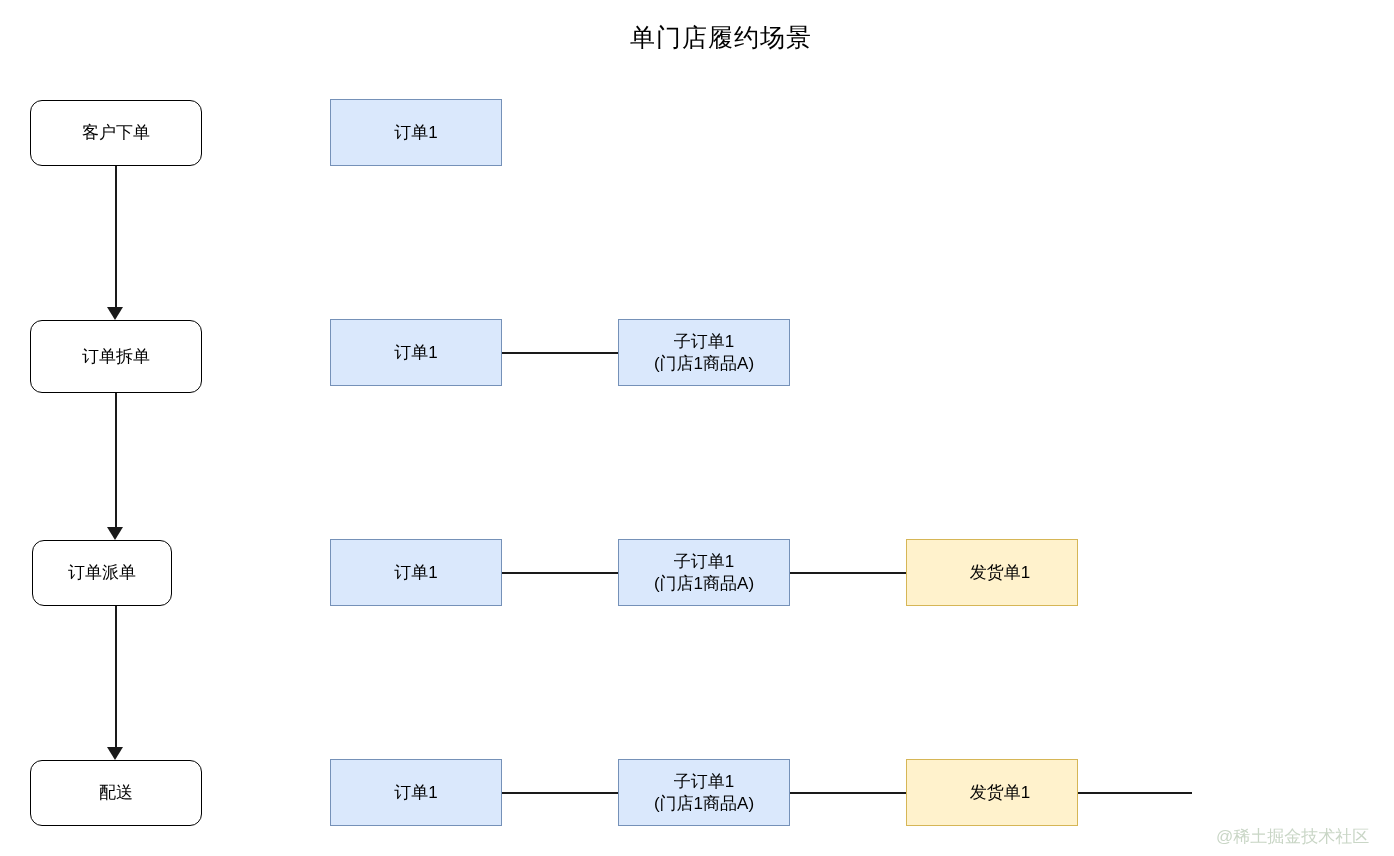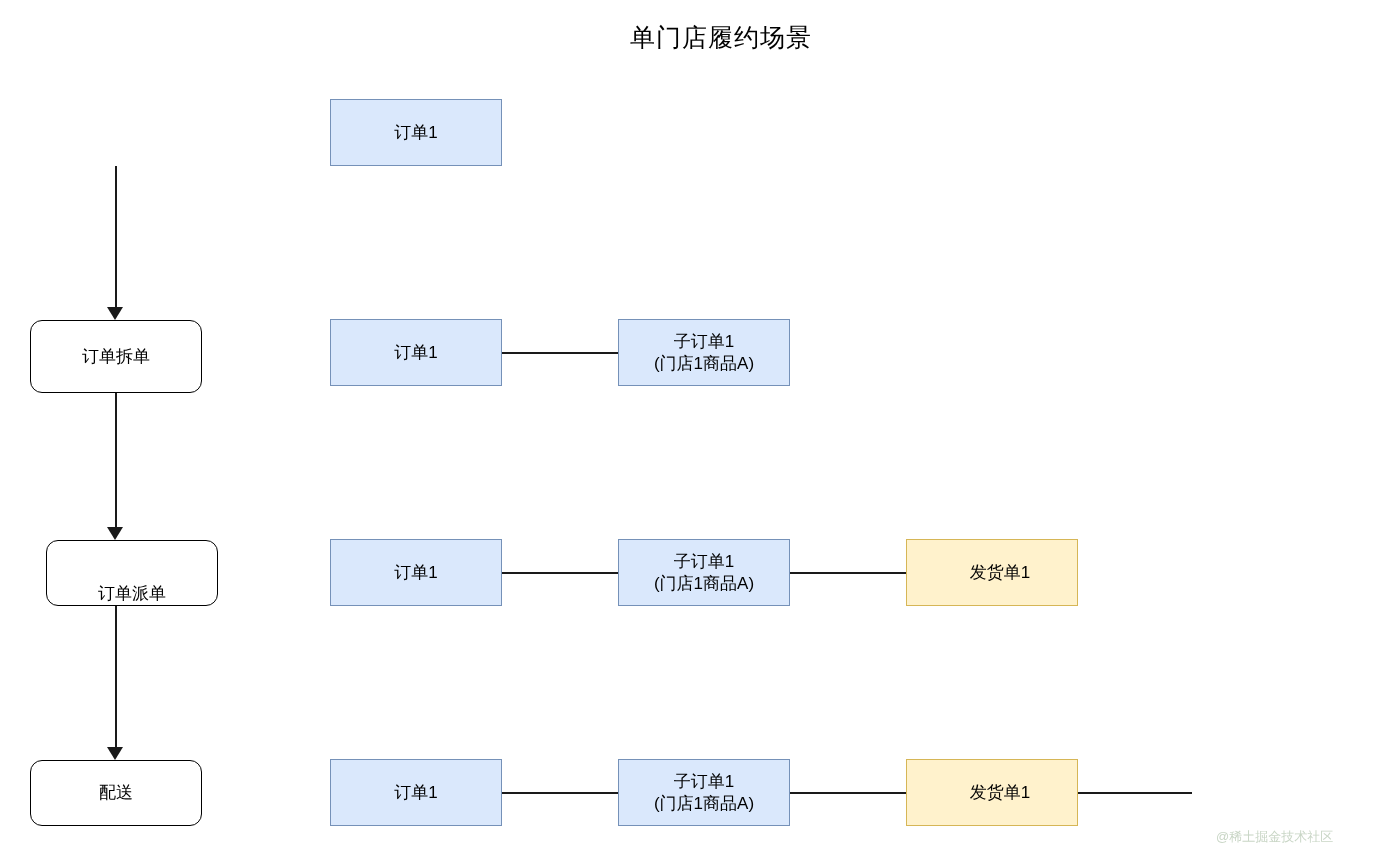--- a/index.html
+++ b/index.html
@@ -99,38 +99,41 @@
     height: 0;
     border-left: 8px solid transparent;
     border-right: 8px solid transparent;
     border-top: 13px solid #1a1a1a;
     z-index: 2;
   }
 
   
   .watermark {
     position: absolute;
-    font-size: 13px;
+    font-size: 17px;
     line-height: 22px;
     color: #c9d6c6;
     white-space: nowrap;
     z-index: 4;
   }
 </style>
 </head>
 <body>
 
 <div id="canvas">
 
   <div class="diagram-title">单门店履约场景</div>
 
+  <div class="node stage" style="left:30px; top:100px; width:172px; height:66px;">
+    <span class="node-label">客户下单</span>
+  </div>
   <div class="node stage" style="left:30px; top:320px; width:172px; height:73px;">
     <span class="node-label">订单拆单</span>
   </div>
-  <div class="node stage" style="left:46px; top:540px; width:172px; height:66px;align-items:flex-end;">
+  <div class="node stage" style="left:32px; top:540px; width:140px; height:66px;">
     <span class="node-label">订单派单</span>
   </div>
   <div class="node stage" style="left:30px; top:760px; width:172px; height:66px;">
     <span class="node-label">配送</span>
   </div>
 
   <div class="conn-v" style="left:115px; top:166px; height:141px;"></div>
   <div class="arrow-down" style="left:107px; top:307px;"></div>
 
   <div class="conn-v" style="left:115px; top:386px; height:141px;"></div>

